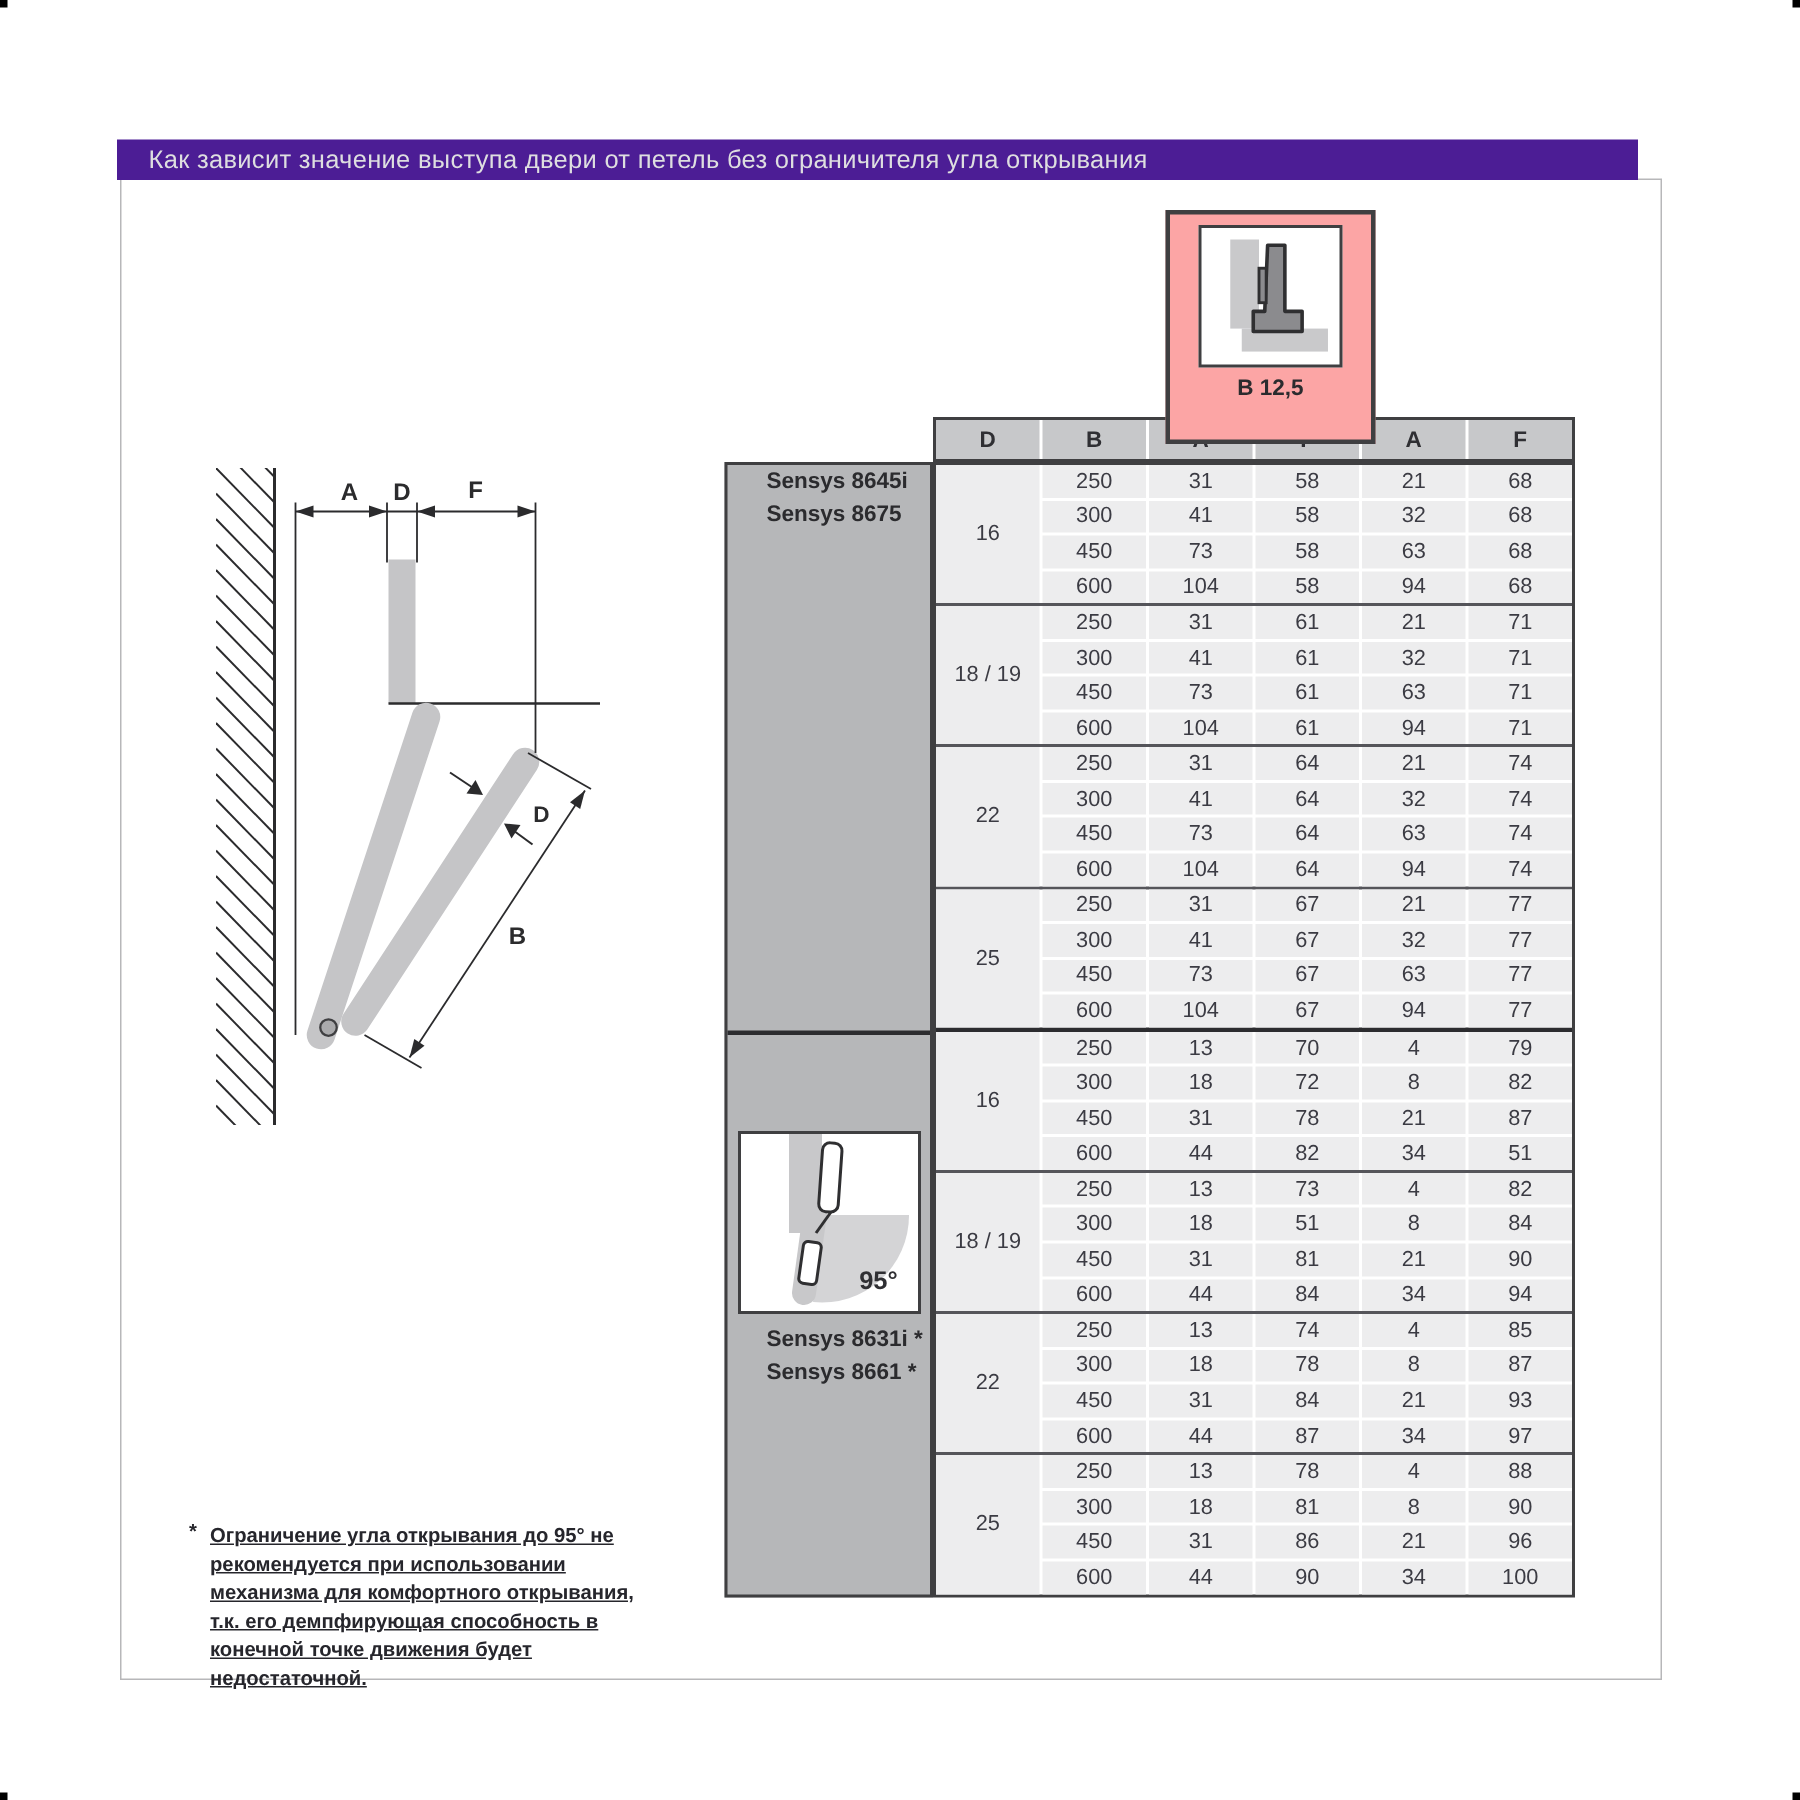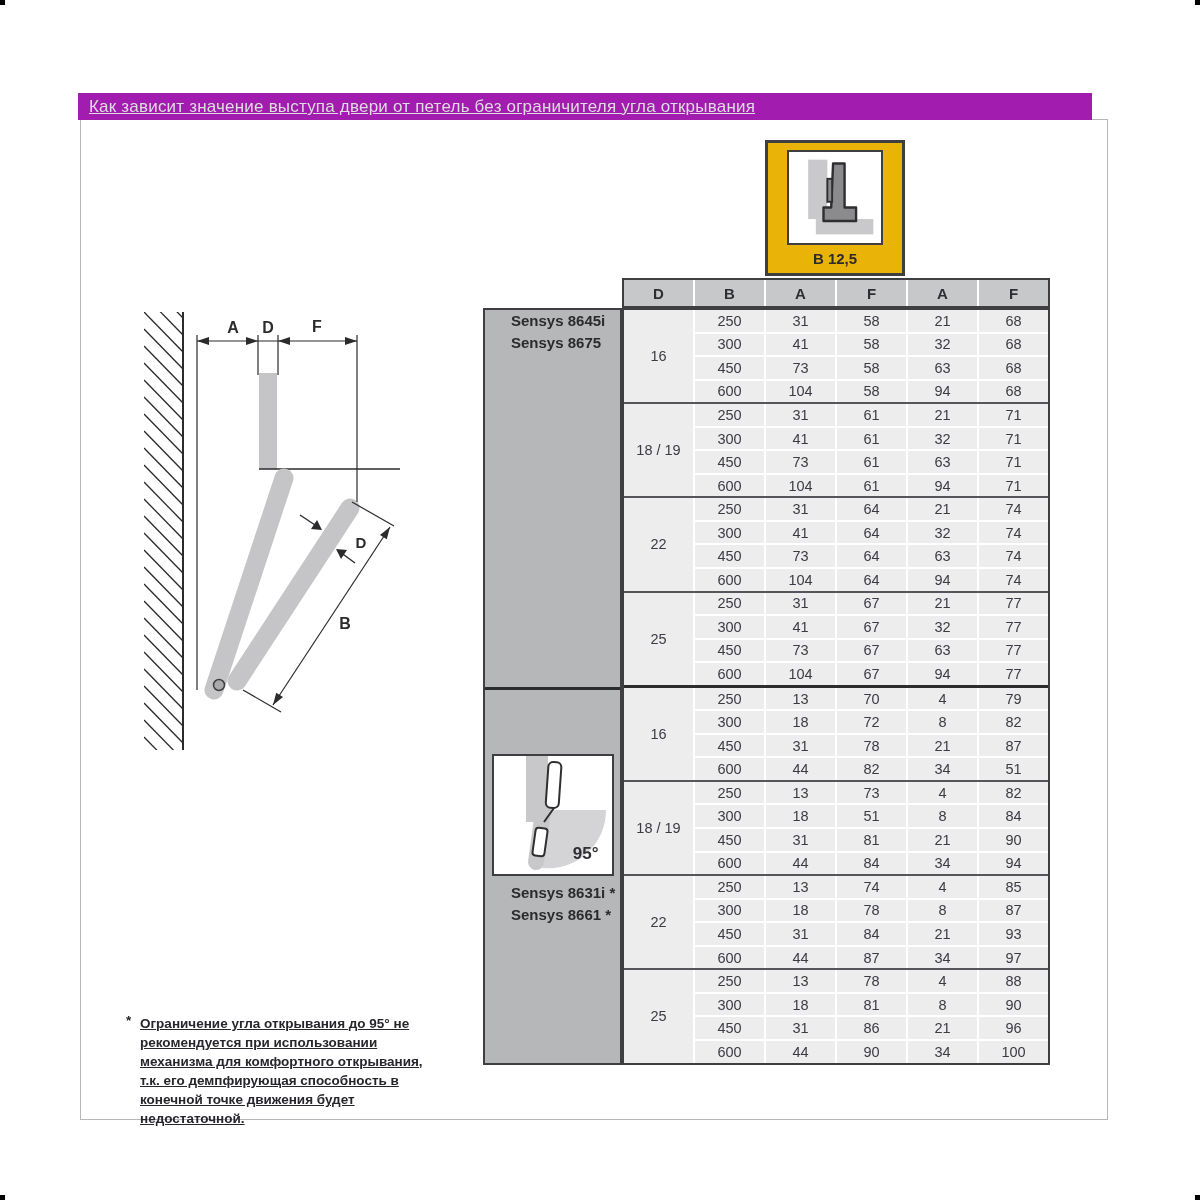--- a/index.html
+++ b/index.html
@@ -5,24 +5,24 @@
   * { box-sizing: border-box; margin: 0; padding: 0; }
   html,body { width:1200px; height:1200px; background:#fff; font-family:"Liberation Sans", sans-serif; }
   .canvas { position:relative; width:1200px; height:1200px; background:#fff; overflow:hidden; }
 
   .corner { position:absolute; width:5px; height:5px; background:#000; }
   .corner.tl{left:0;top:0} .corner.tr{right:0;top:0} .corner.bl{left:0;bottom:0} .corner.br{right:0;bottom:0}
 
   .frame { position:absolute; left:80px; top:119px; width:1028px; height:1001px; border:1px solid #b7b7b9; }
 
   .titlebar { position:absolute; left:78px; top:93px; width:1014px; height:27px;
-    background:#a21caf; color:#dedee0; font-size:17px; line-height:27px; padding-left:11px; letter-spacing:.2px; z-index:3;text-decoration:underline;}
-
-  
-  .hingebox { position:absolute; top:140px; height:136px; background:#eab308; border:3px solid #3f3f41; z-index:2; }
+    background:#4c1d95; color:#dedee0; font-size:17px; line-height:27px; padding-left:21px; letter-spacing:.2px; z-index:3;}
+
+  
+  .hingebox { position:absolute; top:140px; height:156px; background:#fca5a5; border:3px solid #3f3f41; z-index:2;margin-left:12px; }
   .hingebox.b125 { left:765px; width:140px; }
   .hingebox.b3   { left:905px; width:145px; }
   .hinge-inner { width:96px; height:95px; background:#fff; border:2px solid #3f3f41; margin:7px auto 5px; }
   .hinge-label { text-align:center; font-weight:bold; font-size:15px; color:#2b2b2e; }
 
   
   .thead { position:absolute; left:622px; top:278px; width:428px; height:30px;
     display:grid; grid-template-columns:repeat(6,1fr); gap:2px; background:#fff;
     border:2px solid #3f3f41; z-index:1;}
   .thead span { background:#c7c8ca; color:#2f2f33; font-weight:bold; font-size:15px;

